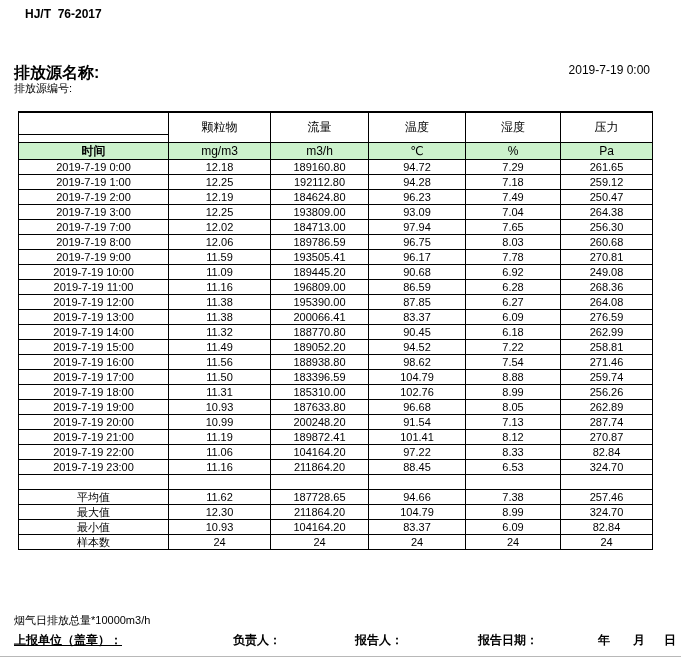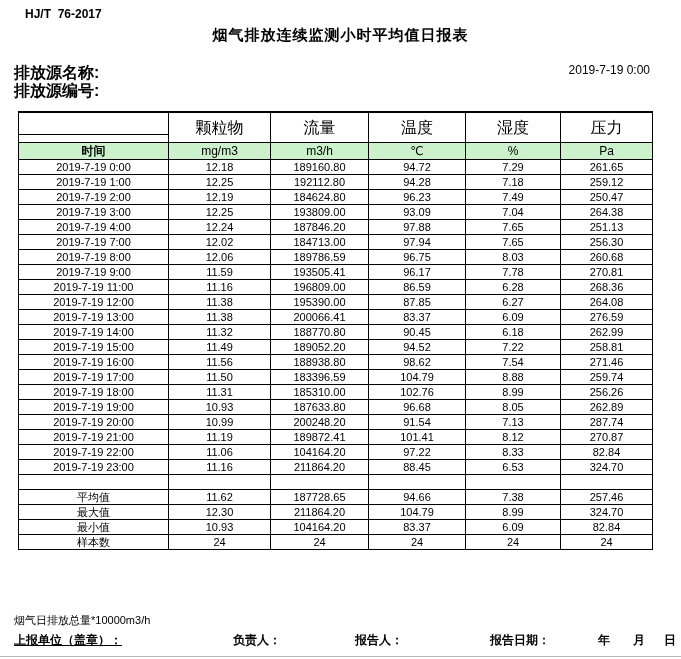--- a/index.html
+++ b/index.html
@@ -16,65 +16,64 @@
   .std {
     position: absolute; top: 7px; left: 25px;
     font-size: 12px; font-weight: bold; white-space: pre;
   }
   .title {
     position: absolute; top: 26px; left: 0; width: 100%;
     text-align: center; font-size: 15px; font-weight: bold;
     letter-spacing: 1px;
   }
   .meta-name  { position: absolute; top: 63px; left: 14px; font-size: 16px; font-weight: bold; }
-  .meta-code  { position: absolute; top: 81px; left: 14px; font-size: 16px; font-weight: bold; }
+  .meta-code  { position: absolute; top: 81px; left: 14px; font-size: 11px; font-weight: normal; }
   .meta-date  { position: absolute; top: 63px; right: 31px; font-size: 12px; }
 
   table.report {
     position: absolute; top: 111px; left: 18px;
     width: 634px; border-collapse: collapse; table-layout: fixed;
     font-size: 11px;
     border: 1px solid #000; border-top: 2px solid #000;
   }
   table.report td {
     border: 1px solid #000;
     text-align: center; vertical-align: middle;
     padding: 0; height: 15px; line-height: 14px;
     overflow: hidden; white-space: nowrap;
   }
-  tr.h1 td { height: 29px; line-height: 29px; font-size: 16px; }
+  tr.h1 td { height: 29px; line-height: 29px; font-size: 12px; }
   td.split-cell { vertical-align: top; }
   .split-top { height: 14px; border-bottom: 1px solid #000; }
   tr.h2 td { background: var(--green); height: 16px; line-height: 16px; font-size: 12px; }
   tr.h2 td.time-h { font-weight: bold; }
   tr.data td, tr.summary td { height: 15px; }
 
   .note {
     position: absolute; top: 613px; left: 14px; font-size: 11px;
   }
   .sign-row span { position: absolute; top: 632px; font-size: 12px; font-weight: bold; }
   .lbl-unit   { left: 14px; text-decoration: underline;  }
   .lbl-manager{ left: 233px; }
   .lbl-reporter{ left: 355px; }
-  .lbl-date   { left: 490px; font-family: Liberation Mono, monospace; }
+  .lbl-date   { left: 478px; font-family: Liberation Mono, monospace; }
   .lbl-year   { left: 598px; }
   .lbl-month  { left: 633px; }
   .lbl-day    { left: 664px; }
   .bottom-line {
     position: absolute; left: 0; right: 0; top: 656px;
     border-top: 1px solid #b8b8b8;
   }
 </style>
 </head>
 <body>
 
 <div class="page">
 
   <div class="std">HJ/T  76-2017</div>
-  <div class="title">烟气排放连续监测小时平均值日报表</div>
 
   <div class="meta-name">排放源名称:</div>
   <div class="meta-code">排放源编号:</div>
   <div class="meta-date">2019-7-19 0:00</div>
 
   <table class="report">
     <colgroup>
       <col style="width:150px">
         <col style="width:102px">
         <col style="width:98px">
@@ -129,28 +128,20 @@
         </tr>
         <tr class="data">
           <td>2019-7-19 3:00</td>
           <td>12.25</td>
           <td>193809.00</td>
           <td>93.09</td>
           <td>7.04</td>
           <td>264.38</td>
         </tr>
         <tr class="data">
-          <td>2019-7-19 4:00</td>
-          <td>12.24</td>
-          <td>187846.20</td>
-          <td>97.88</td>
-          <td>7.65</td>
-          <td>251.13</td>
-        </tr>
-        <tr class="data">
           <td>2019-7-19 7:00</td>
           <td>12.02</td>
           <td>184713.00</td>
           <td>97.94</td>
           <td>7.65</td>
           <td>256.30</td>
         </tr>
         <tr class="data">
           <td>2019-7-19 8:00</td>
           <td>12.06</td>
@@ -159,20 +150,28 @@
           <td>8.03</td>
           <td>260.68</td>
         </tr>
         <tr class="data">
           <td>2019-7-19 9:00</td>
           <td>11.59</td>
           <td>193505.41</td>
           <td>96.17</td>
           <td>7.78</td>
           <td>270.81</td>
+        </tr>
+        <tr class="data">
+          <td>2019-7-19 10:00</td>
+          <td>11.09</td>
+          <td>189445.20</td>
+          <td>90.68</td>
+          <td>6.92</td>
+          <td>249.08</td>
         </tr>
         <tr class="data">
           <td>2019-7-19 11:00</td>
           <td>11.16</td>
           <td>196809.00</td>
           <td>86.59</td>
           <td>6.28</td>
           <td>268.36</td>
         </tr>
         <tr class="data">

